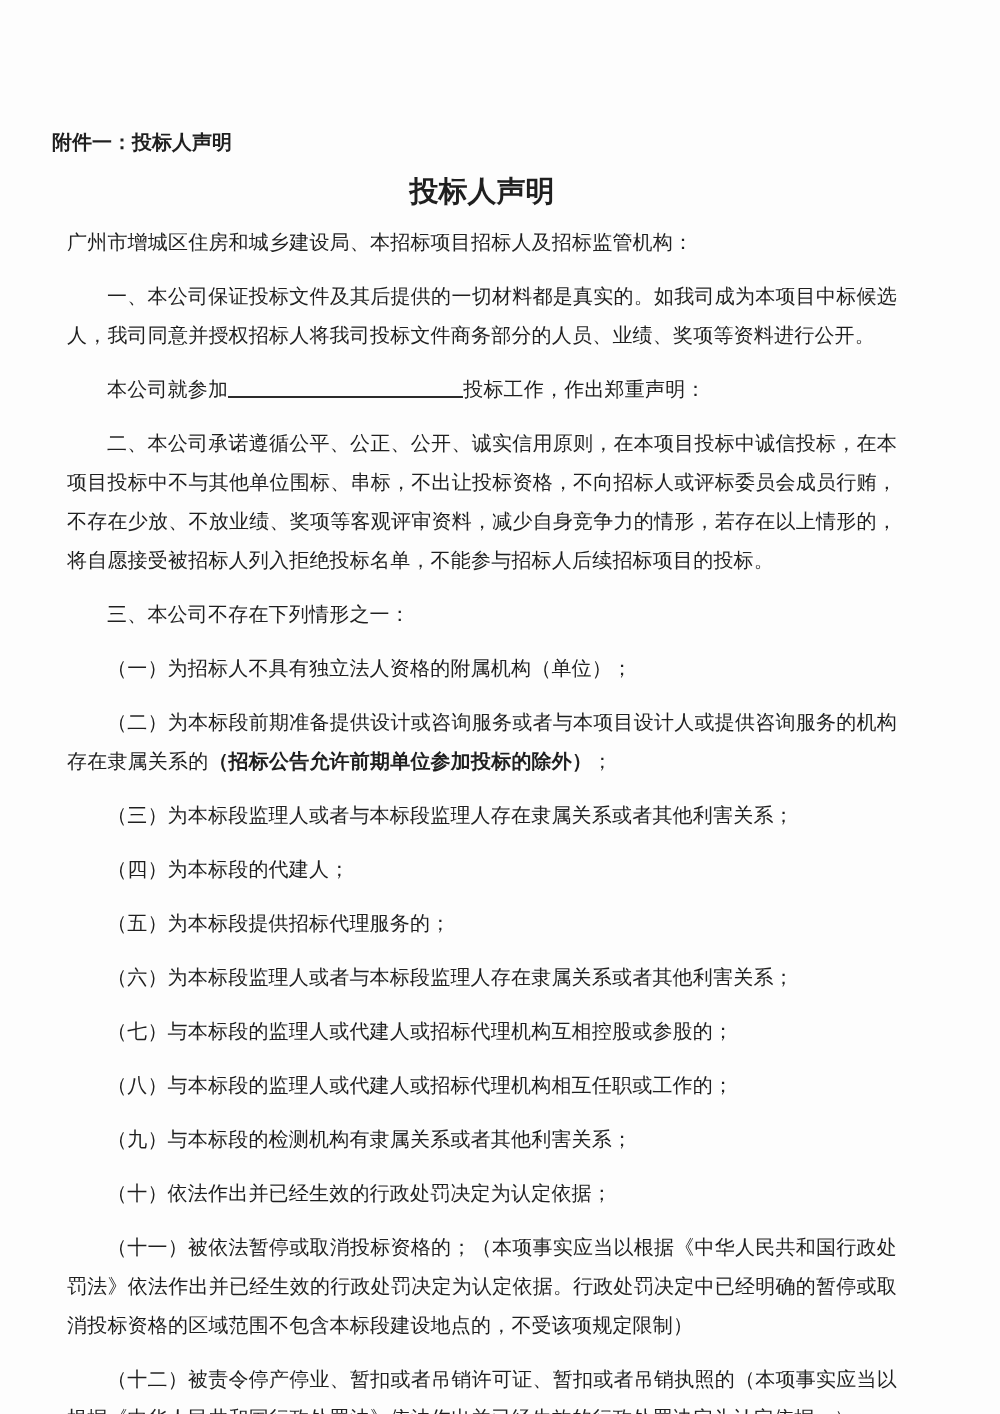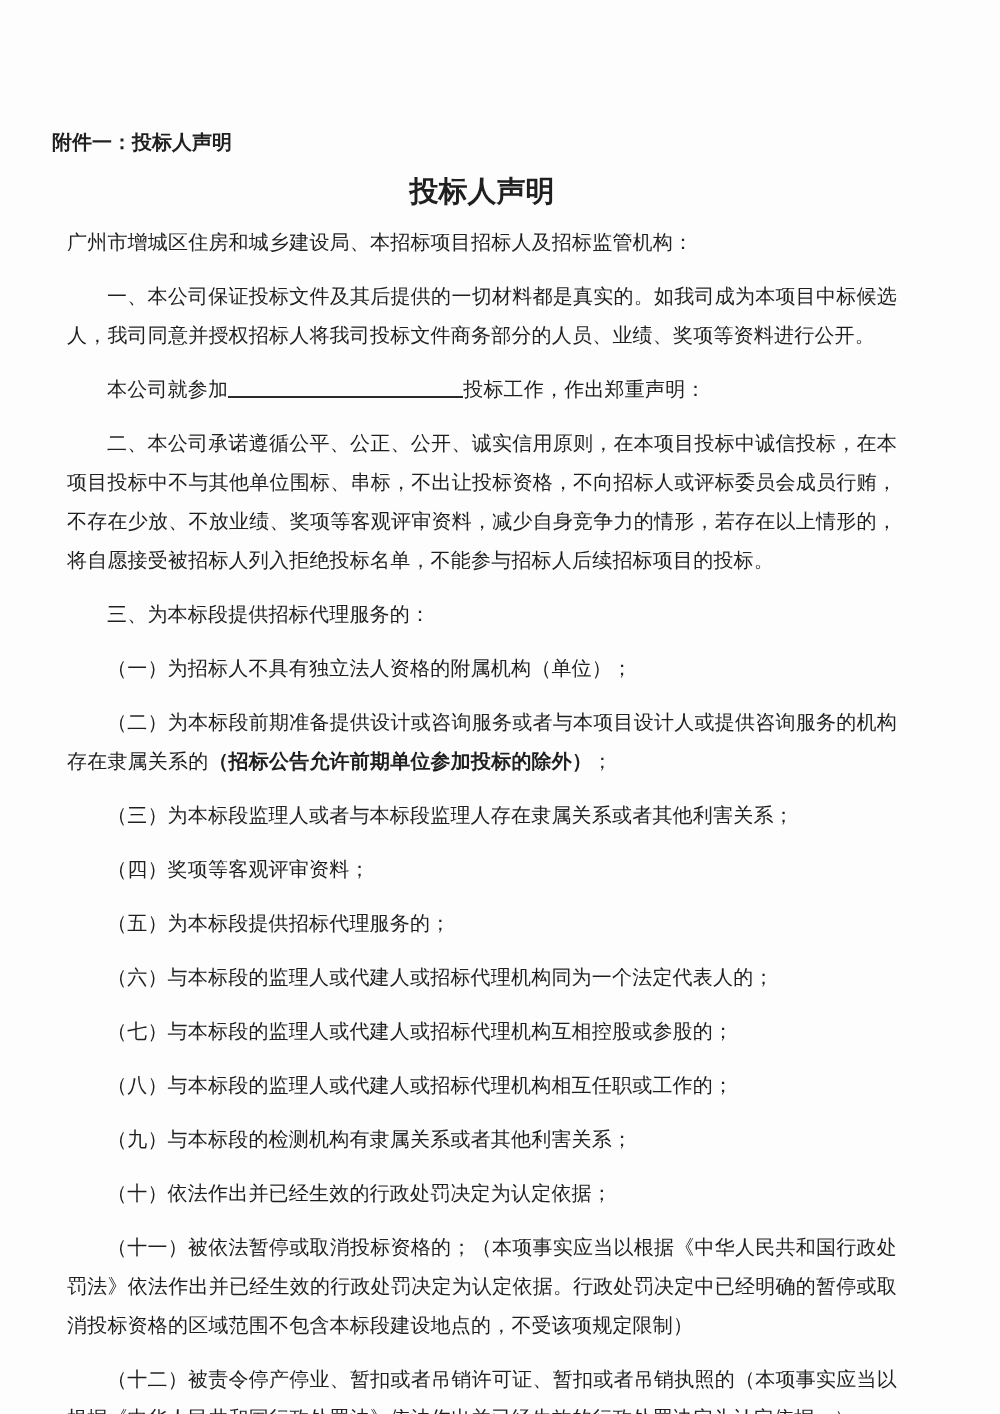--- a/index.html
+++ b/index.html
@@ -62,27 +62,27 @@
 <div class="page">
   <div class="attachment">附件一：投标人声明</div>
 
   <h1 class="title">投标人声明</h1>
 
   <div class="body">
       <p class="para"><span>广州市增城区住房和城乡建设局、本招标项目招标人及招标监管机构：</span></p>
       <p class="para indent"><span>一、本公司保证投标文件及其后提供的一切材料都是真实的。如我司成为本项目中标候选人，我司同意并授权招标人将我司投标文件商务部分的人员、业绩、奖项等资料进行公开。</span></p>
       <p class="para indent"><span>本公司就参加</span><span class="blank-line" style="width: 235px; border-bottom-color: rgb(43, 43, 43);"></span><span>投标工作，作出郑重声明：</span></p>
       <p class="para indent"><span>二、本公司承诺遵循公平、公正、公开、诚实信用原则，在本项目投标中诚信投标，在本项目投标中不与其他单位围标、串标，不出让投标资格，不向招标人或评标委员会成员行贿，不存在少放、不放业绩、奖项等客观评审资料，减少自身竞争力的情形，若存在以上情形的，将自愿接受被招标人列入拒绝投标名单，不能参与招标人后续招标项目的投标。</span></p>
-      <p class="para indent"><span>三、为本标段提供招标代理服务的：</span></p>
+      <p class="para indent"><span>三、本公司不存在下列情形之一：</span></p>
       <p class="para indent"><span>（一）为招标人不具有独立法人资格的附属机构（单位）；</span></p>
       <p class="para indent"><span>（二）为本标段前期准备提供设计或咨询服务或者与本项目设计人或提供咨询服务的机构存在隶属关系的</span><span class="bold">（招标公告允许前期单位参加投标的除外）</span><span>；</span></p>
       <p class="para indent"><span>（三）为本标段监理人或者与本标段监理人存在隶属关系或者其他利害关系；</span></p>
-      <p class="para indent"><span>（四）奖项等客观评审资料；</span></p>
+      <p class="para indent"><span>（四）为本标段的代建人；</span></p>
       <p class="para indent"><span>（五）为本标段提供招标代理服务的；</span></p>
-      <p class="para indent"><span>（六）与本标段的监理人或代建人或招标代理机构同为一个法定代表人的；</span></p>
+      <p class="para indent"><span>（六）为本标段监理人或者与本标段监理人存在隶属关系或者其他利害关系；</span></p>
       <p class="para indent"><span>（七）与本标段的监理人或代建人或招标代理机构互相控股或参股的；</span></p>
       <p class="para indent"><span>（八）与本标段的监理人或代建人或招标代理机构相互任职或工作的；</span></p>
       <p class="para indent"><span>（九）与本标段的检测机构有隶属关系或者其他利害关系；</span></p>
       <p class="para indent"><span>（十）依法作出并已经生效的行政处罚决定为认定依据；</span></p>
       <p class="para indent"><span>（十一）被依法暂停或取消投标资格的；（本项事实应当以根据《中华人民共和国行政处罚法》依法作出并已经生效的行政处罚决定为认定依据。行政处罚决定中已经明确的暂停或取消投标资格的区域范围不包含本标段建设地点的，不受该项规定限制）</span></p>
       <p class="para indent"><span>（十二）被责令停产停业、暂扣或者吊销许可证、暂扣或者吊销执照的（本项事实应当以根据《中华人民共和国行政处罚法》依法作出并已经生效的行政处罚决定为认定依据。）；</span></p>
       <p class="para indent"><span>（十三）进入清算程序，或被宣布破产，或其他丧失履约能力的情形；</span></p>
     </div>
 </div>
 

